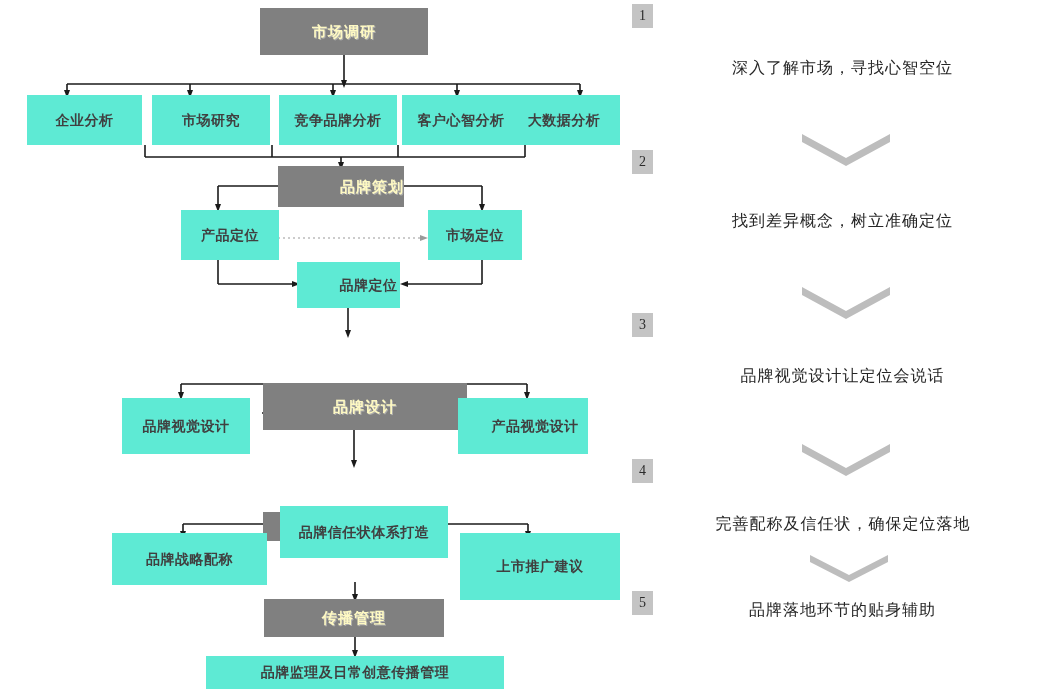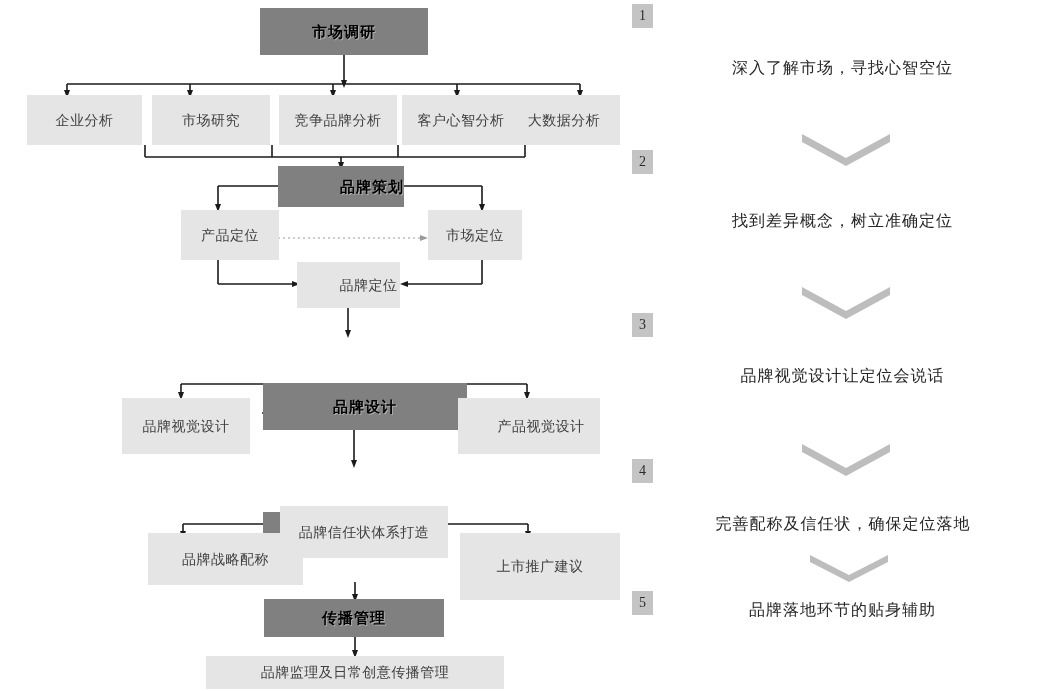--- a/index.html
+++ b/index.html
@@ -24,30 +24,30 @@
     box-sizing: border-box;
     display: flex;
     align-items: center;
     justify-content: center;
     text-align: center;
     line-height: 1.2;
     white-space: nowrap;
   }
   .node.dark {
     background: #808080;
-    color: #000000;
+    color: #fef9c3;
     font-weight: bold;
     font-size: 15px;
     letter-spacing: 1px;
     text-shadow: 1px 1px 0 rgba(255,255,255,0.35);
   }
   .node.light {
-    background: #e5e5e5;
+    background: #5eead4;
     color: #404040;
-    font-weight: normal;
+    font-weight: bold;
     font-size: 14px;
     letter-spacing: 0.5px;
   }
   
   .step-badge {
     position: absolute;
     width: 21px;
     height: 24px;
     background: #c4c4c4;
     color: #2b2b2b;
@@ -183,29 +183,29 @@
     <span>品牌定位</span>
   </div>
 
   <div class="node dark" style="left:263px; top:335px; width:204px; height:47px;margin-top:48px;">
     <span>品牌设计</span>
   </div>
 
   <div class="node light" style="left:122px; top:398px; width:128px; height:56px;">
     <span>品牌视觉设计</span>
   </div>
-  <div class="node light" style="left:458px; top:398px; width:142px; height:56px;padding-left:24px;">
+  <div class="node light" style="left:458px; top:398px; width:130px; height:56px;padding-left:24px;">
     <span>产品视觉设计</span>
   </div>
 
   <div class="node dark" style="left:263px; top:468px; width:182px; height:29px;margin-top:44px;">
     <span>营销策略</span>
   </div>
 
-  <div class="node light" style="left:112px; top:533px; width:155px; height:52px;margin-left:36px;">
+  <div class="node light" style="left:112px; top:533px; width:155px; height:52px;">
     <span>品牌战略配称</span>
   </div>
   <div class="node light" style="left:280px; top:506px; width:168px; height:52px;">
     <span>品牌信任状体系打造</span>
   </div>
   <div class="node light" style="left:460px; top:533px; width:160px; height:67px;">
     <span>上市推广建议</span>
   </div>
 
   <div class="node dark" style="left:264px; top:599px; width:180px; height:38px;">

